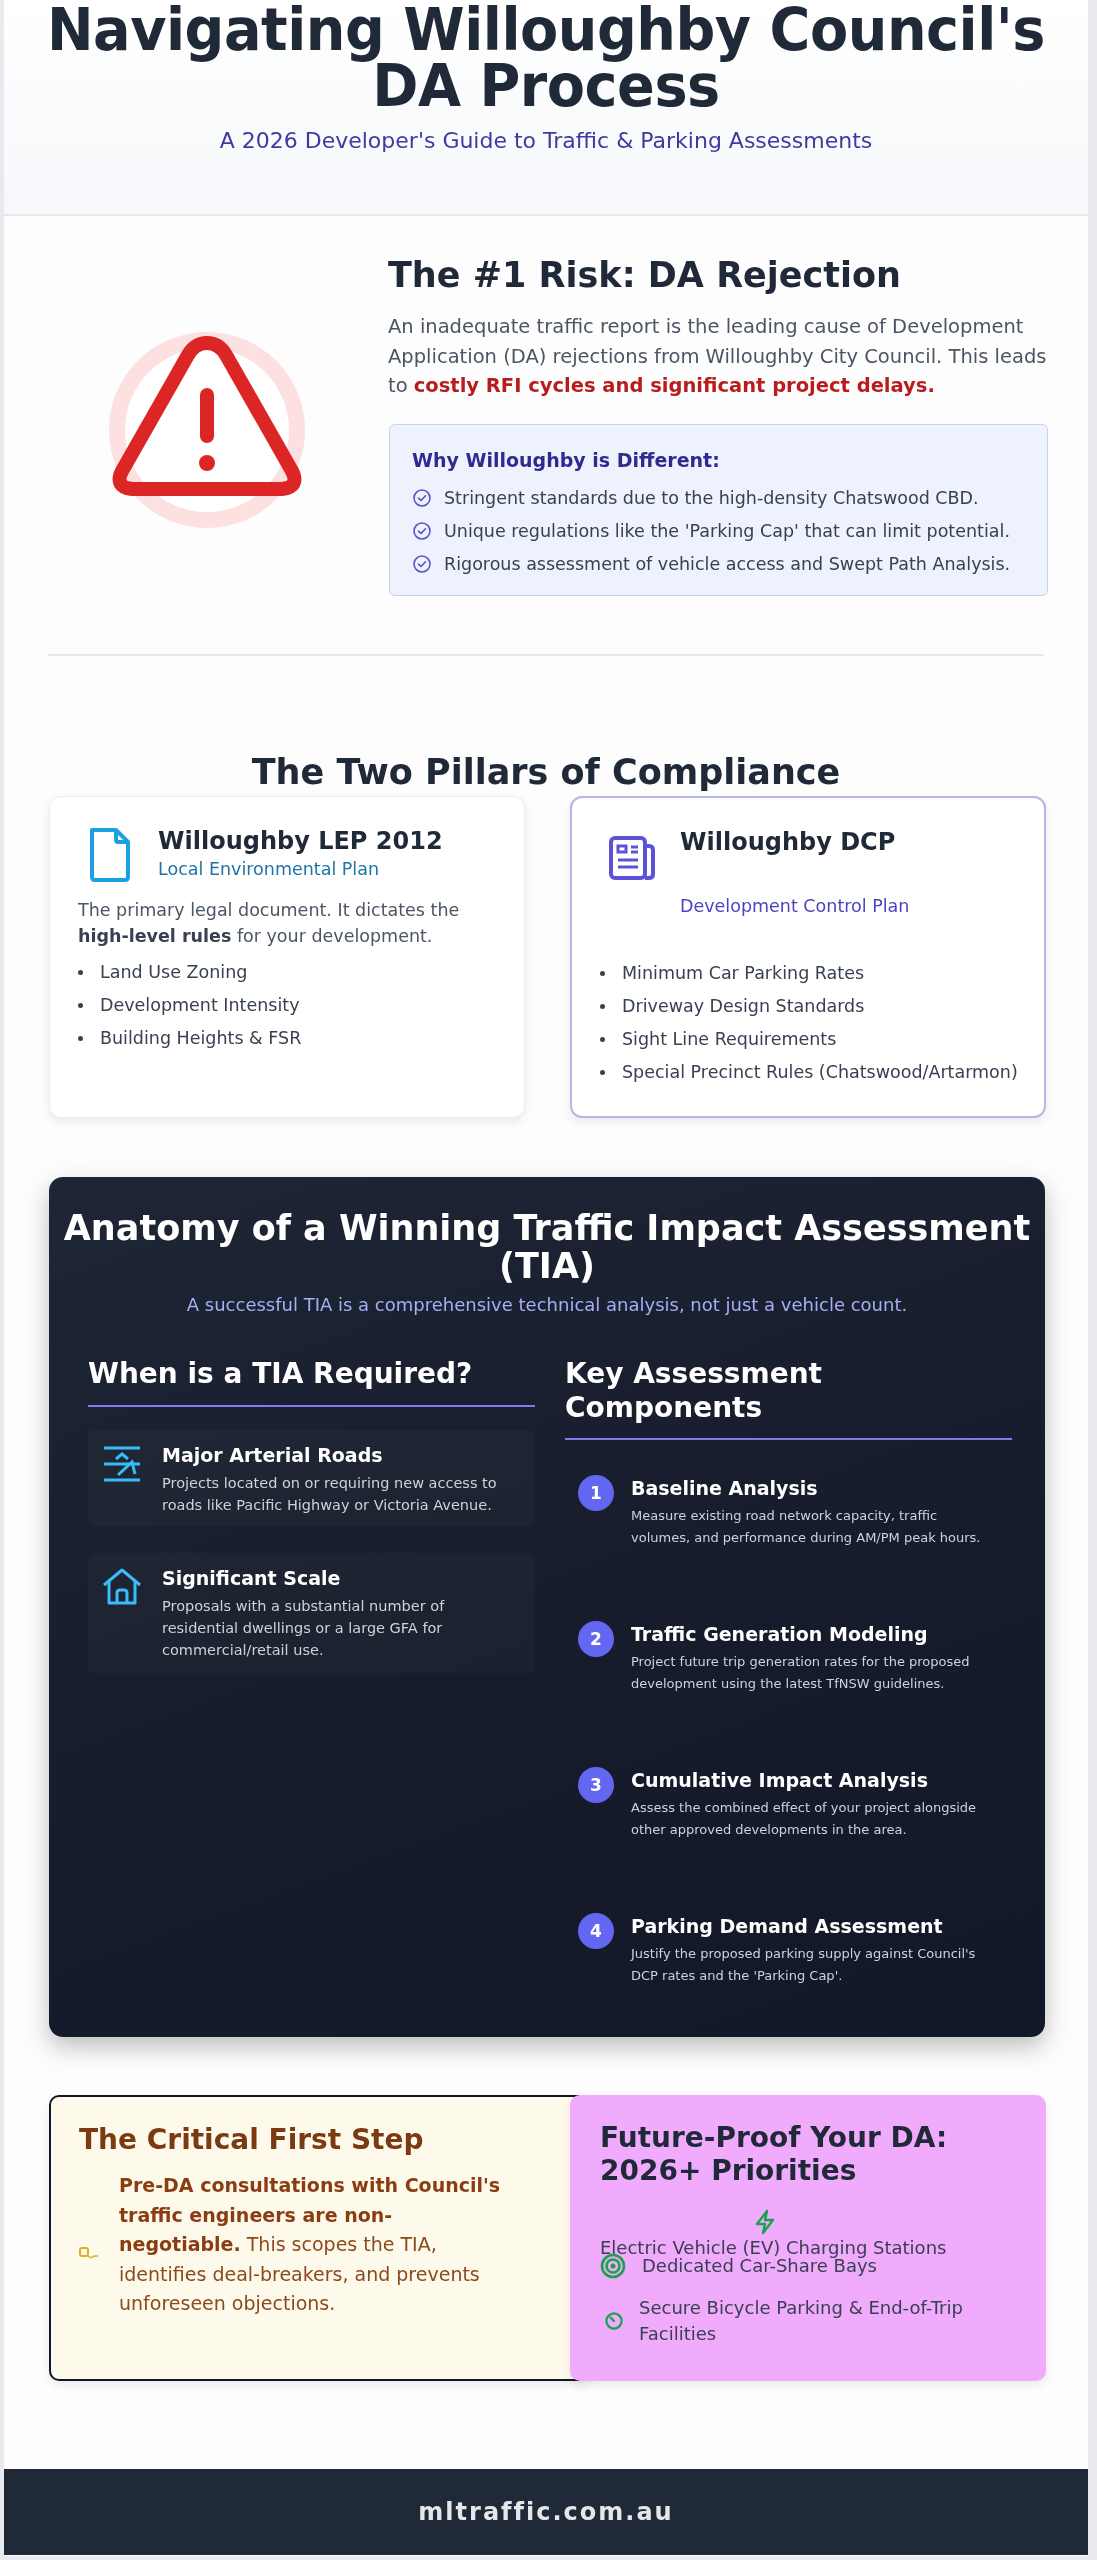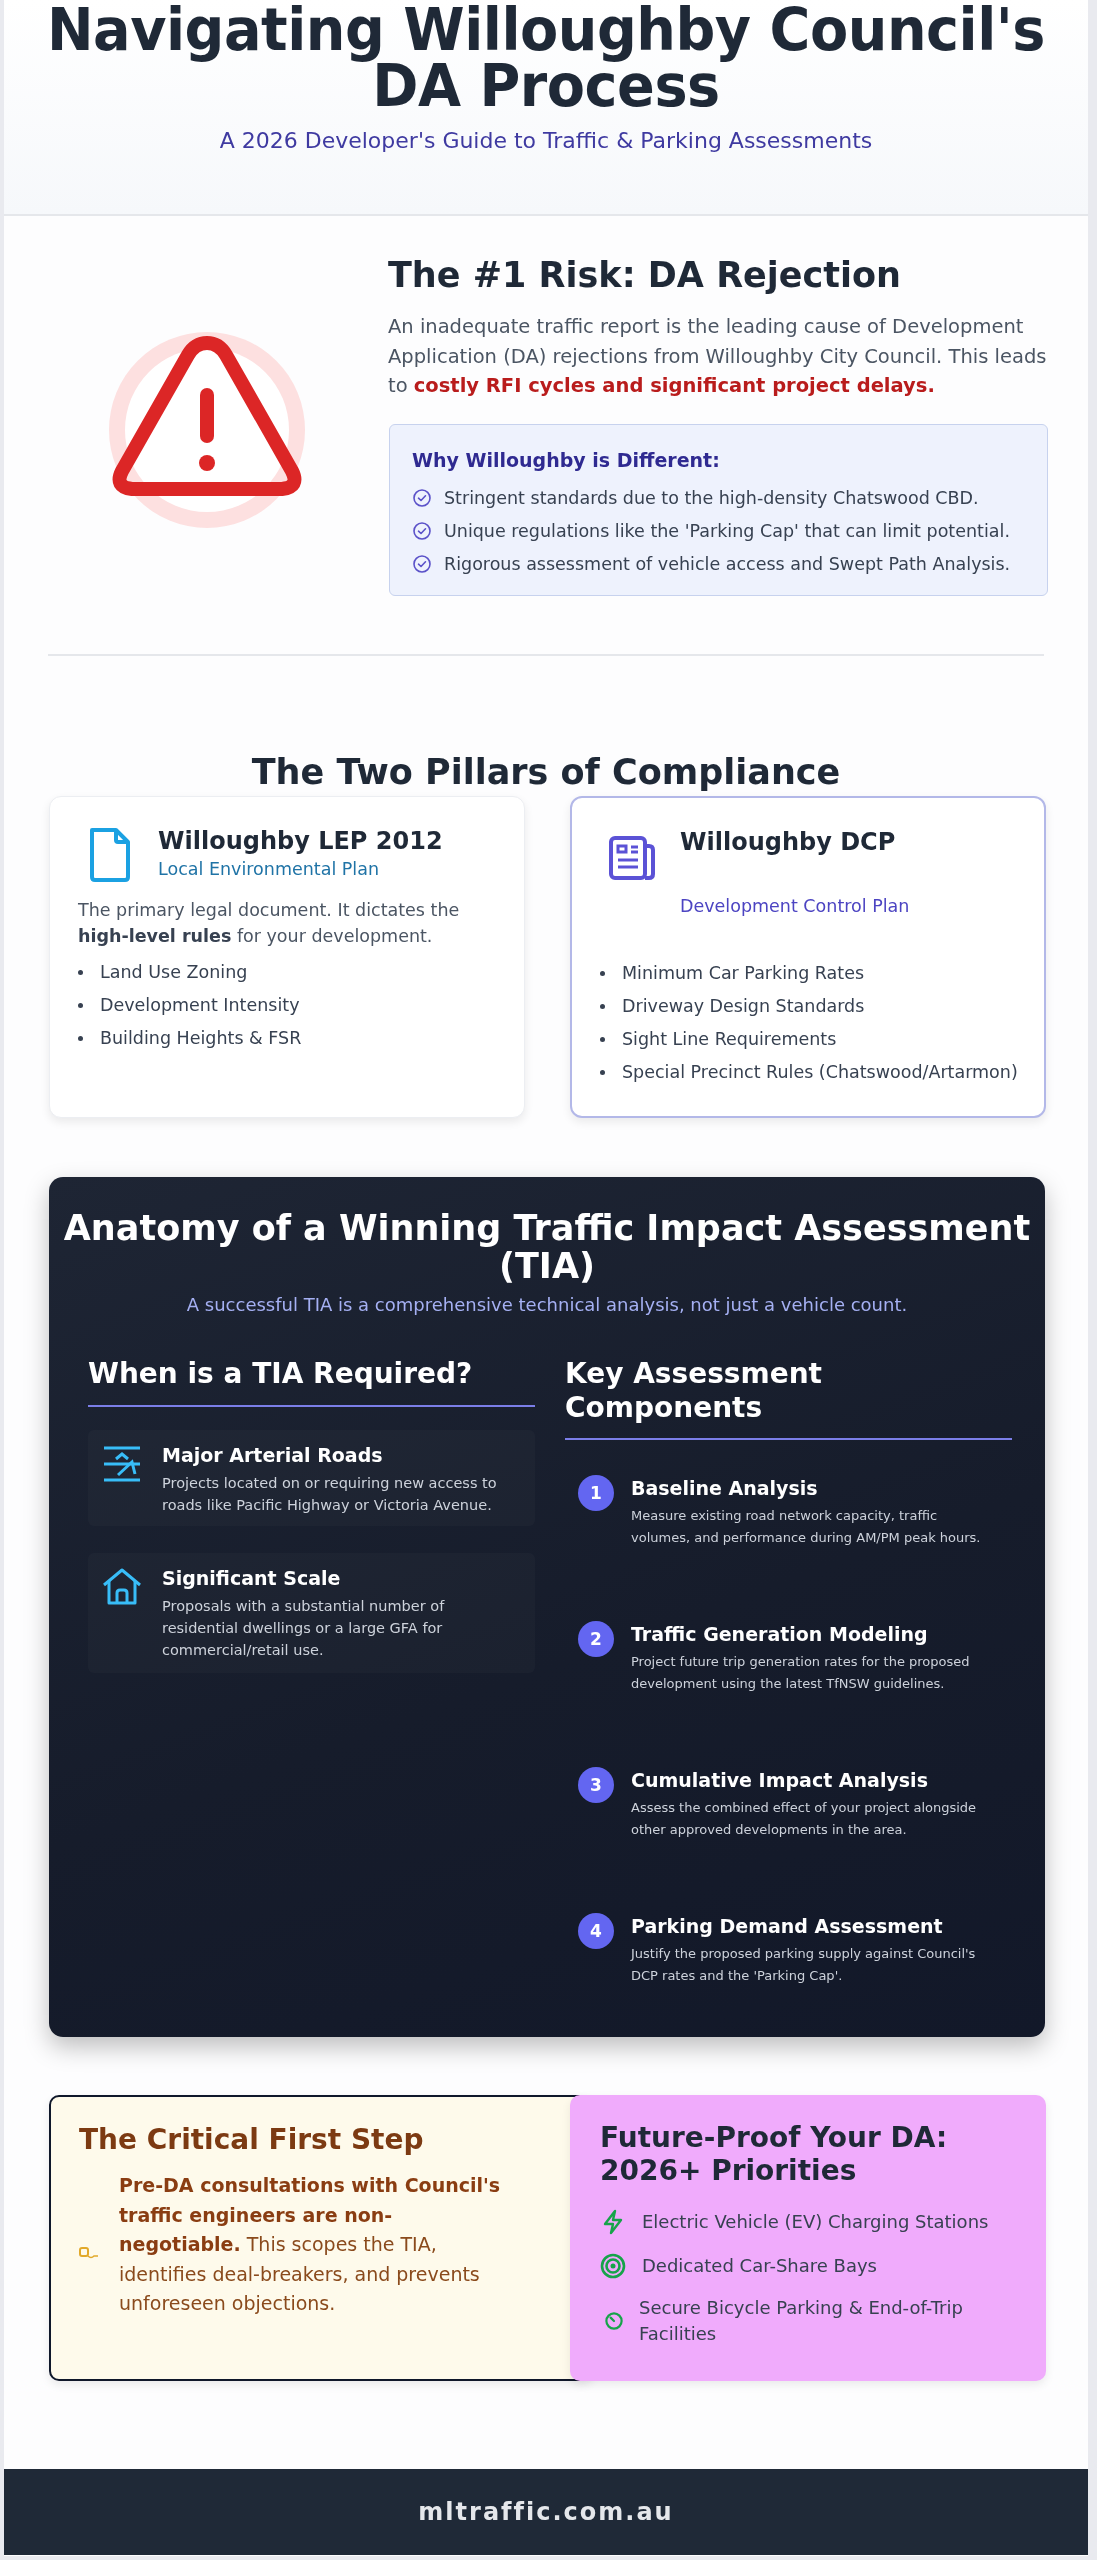--- a/index.html
+++ b/index.html
@@ -240,21 +240,21 @@
     <h3>The Critical First Step</h3>
     <svg class="cicon" viewBox="0 0 20 16">
       <rect x="1" y="3" width="8" height="8" rx="2" fill="none" stroke="#e2a92a" stroke-width="2"></rect>
       <path d="M9 11 Q12 14 15 11 L19 11" fill="none" stroke="#e2a92a" stroke-width="1.6"></path>
     </svg>
     <p class="ctext"><b>Pre-DA consultations with Council's traffic engineers are non-negotiable.</b><span> This scopes the TIA, identifies deal-breakers, and prevents unforeseen objections.</span></p>
   </div>
 
   <div class="future">
     <h3>Future-Proof Your DA: 2026+ Priorities</h3>
-    <div class="fut-item" style="top:114px;">
+    <div class="fut-item" style="top:114px;flex-direction:column;">
       <svg viewBox="0 0 26 26">
           <path d="M15 2 L5 15 H13 L11 24 L21 11 H13 Z" fill="none" stroke="#16a34a" stroke-width="2.4" stroke-linejoin="round"></path>
         </svg>
       <span>Electric Vehicle (EV) Charging Stations</span>
     </div>
     <div class="fut-item" style="top:158px;">
       <svg viewBox="0 0 26 26">
           <circle cx="13" cy="13" r="11" fill="none" stroke="#16a34a" stroke-width="2.6"></circle>
           <circle cx="13" cy="13" r="6.5" fill="none" stroke="#16a34a" stroke-width="2.6"></circle>
           <circle cx="13" cy="13" r="2.5" fill="#16a34a"></circle>

